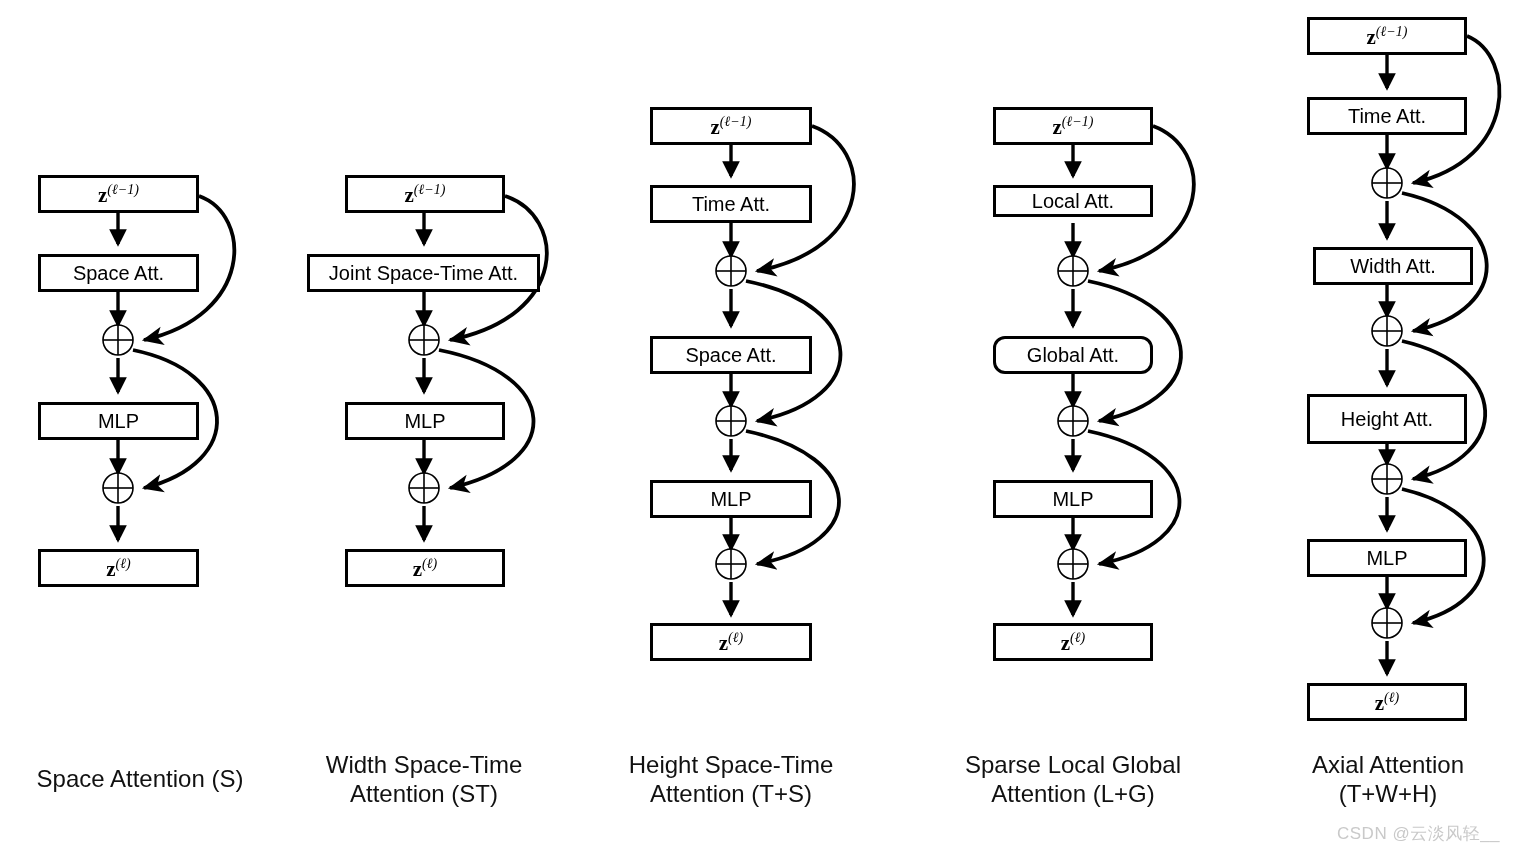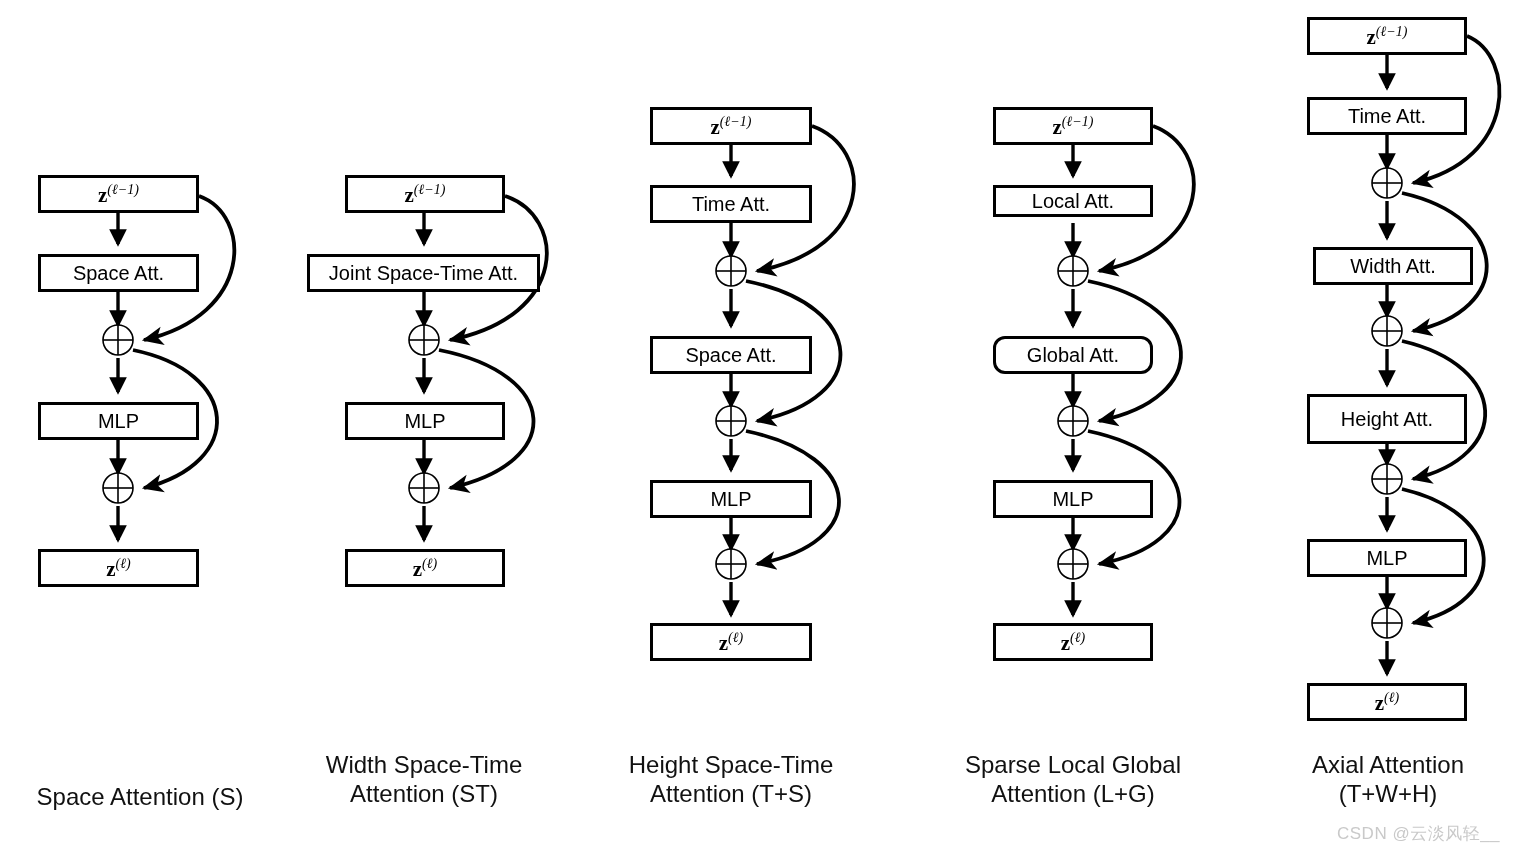--- a/index.html
+++ b/index.html
@@ -237,21 +237,21 @@
   <div class="node-box" style="left:1307px;top:394px;width:160px;height:50px;">
     <span class="lbl">Height Att.</span>
   </div>
   <div class="node-box" style="left:1307px;top:539px;width:160px;height:38px;">
     <span class="lbl">MLP</span>
   </div>
   <div class="node-box" style="left:1307px;top:683px;width:160px;height:38px;">
     <span class="zlabel lbl">z<sup>(ℓ)</sup></span>
   </div>
 
-  <div class="caption" style="left:0px;top:782px;width:280px;text-align:center;">
+  <div class="caption" style="left:0px;top:764px;width:280px;text-align:center;">
     <div>Space Attention (S)</div>
   </div>
 
   <div class="caption" style="left:296px;top:750px;width:256px;">
     <div>Width Space-Time</div>
     <div>Attention (ST)</div>
   </div>
 
   <div class="caption" style="left:601px;top:750px;width:260px;">
     <div>Height Space-Time</div>

